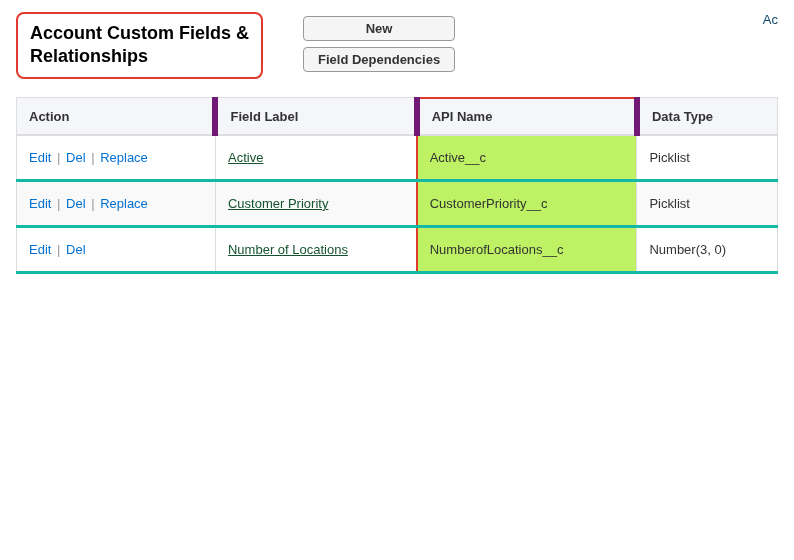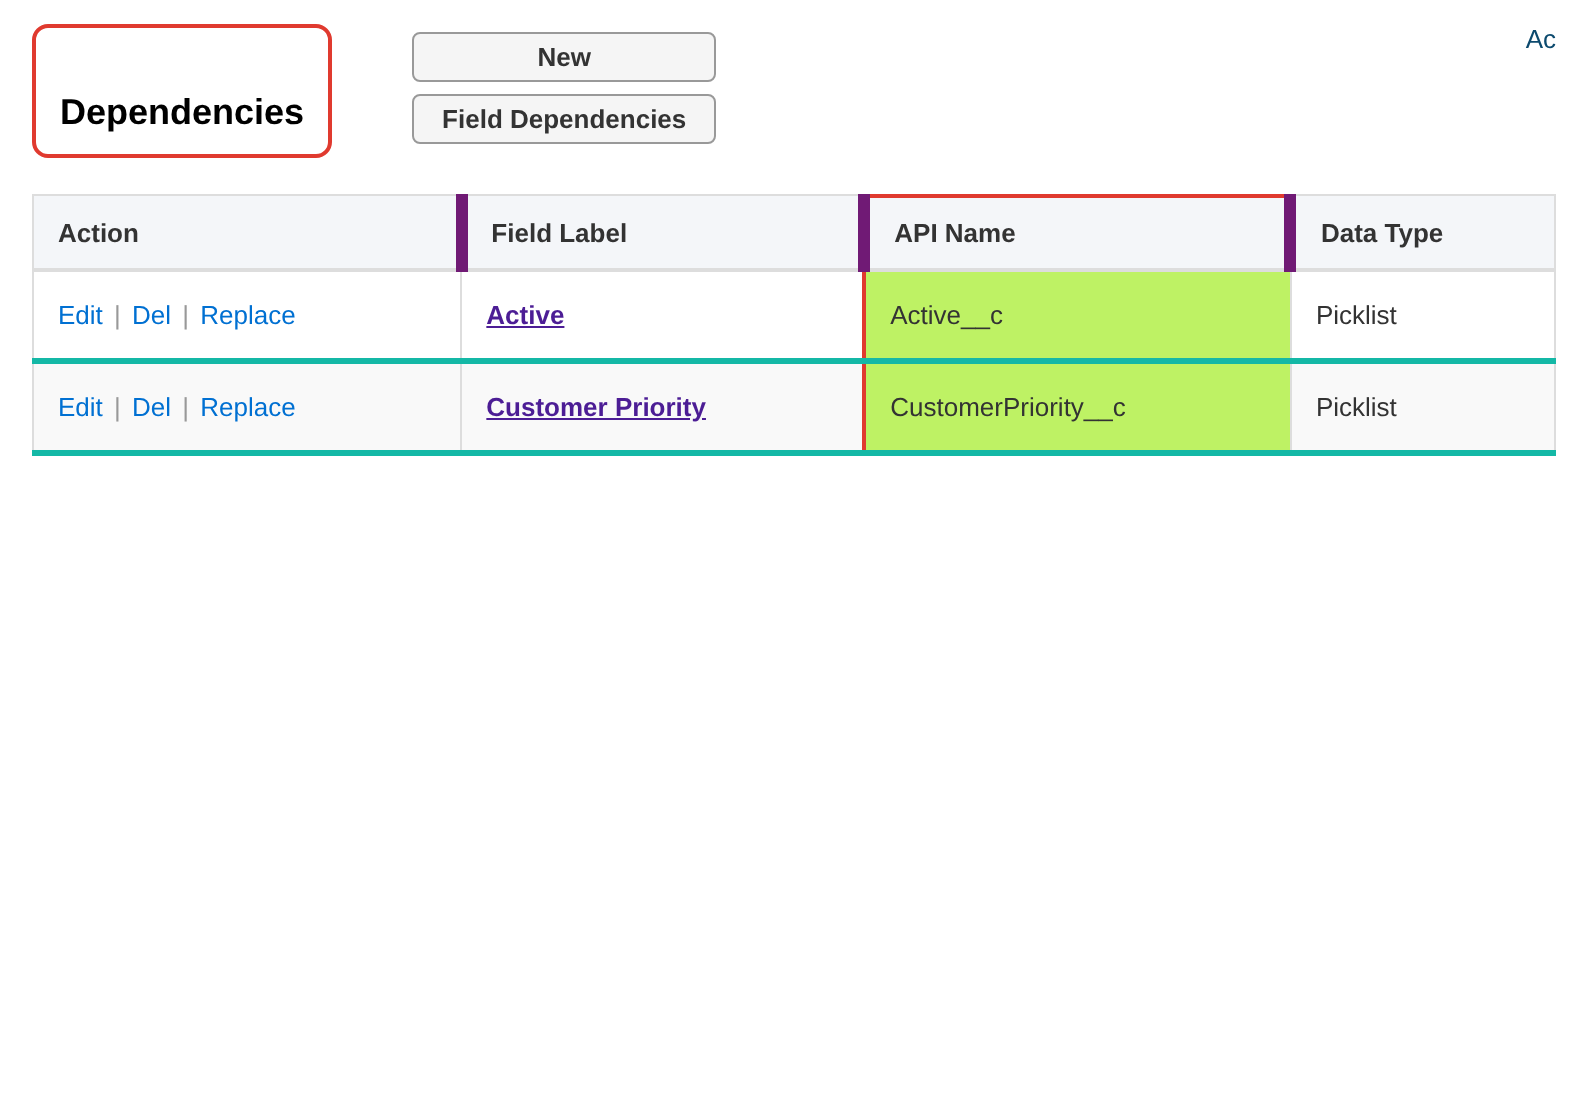--- a/index.html
+++ b/index.html
@@ -121,24 +121,23 @@
       margin: 0 2px;
     }
 
     .action-link {
       color: #0070d2;
       cursor: pointer;
       text-decoration: none;
     }
 
     .field-label-link {
-      color: #4c1d95;
+      color: #14532d;
       text-decoration: underline;
       cursor: pointer;
-      font-weight: bold;
     }
 
     
     .api-name-col {
       background: #bef264;
       border-left: 2px solid #e03a2f;
       border-right: 2px solid #e03a2f;
       color: #333;
     }
 
@@ -181,22 +180,22 @@
     }
   </style>
 </head>
 <body>
 
 <div class="page-container">
 
   <div class="header-area">
     <div class="page-title-box">
       <div class="page-title">
-        <br>
-        <span>Dependencies</span>
+        <span>Account Custom Fields &amp;</span><br>
+        <span>Relationships</span>
       </div>
     </div>
 
     <div class="header-right">
       <div class="header-buttons">
         <button class="btn">New</button>
         <button class="btn">Field Dependencies</button>
       </div>
       <a class="header-link">Ac</a>
     </div>
@@ -232,16 +231,28 @@
             <a class="action-link">Edit</a><span class="action-sep"> | </span><a class="action-link">Del</a><span class="action-sep"> | </span><a class="action-link">Replace</a>
           </span>
         </td>
         <td>
           <a class="field-label-link">Customer Priority</a>
         </td>
         <td class="api-name-col api-name-cell-mid">CustomerPriority__c</td>
         <td>Picklist</td>
       </tr>
 
+      <tr>
+        <td>
+          <span class="action-links">
+            <a class="action-link">Edit</a><span class="action-sep"> | </span><a class="action-link">Del</a>
+          </span>
+        </td>
+        <td>
+          <a class="field-label-link">Number of Locations</a>
+        </td>
+        <td class="api-name-col api-name-cell-bot">NumberofLocations__c</td>
+        <td>Number(3, 0)</td>
+      </tr>
     </tbody>
   </table>
 
 </div>
 
 </body></html>

